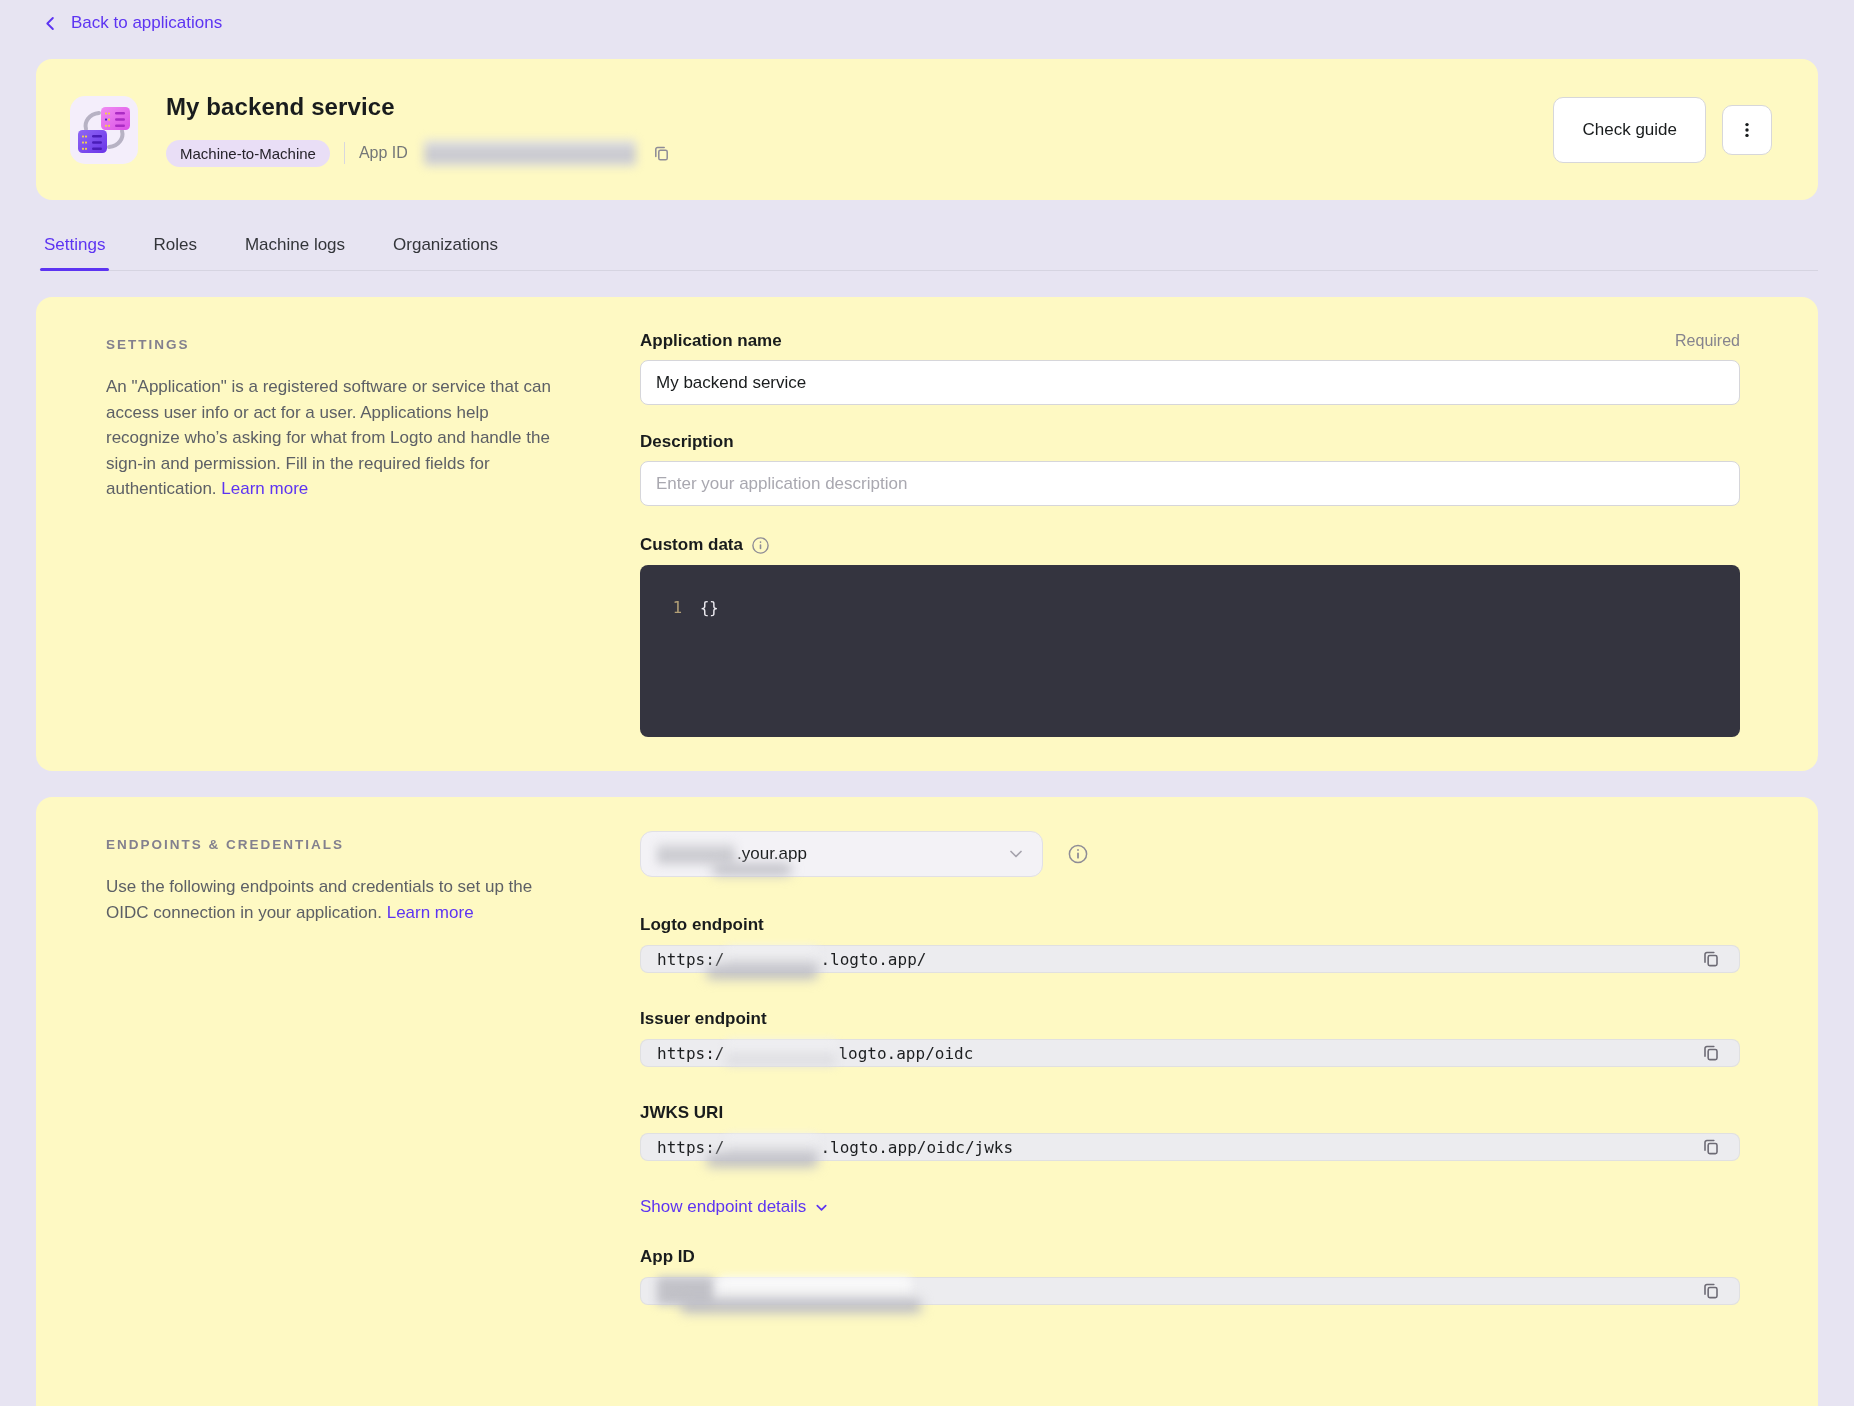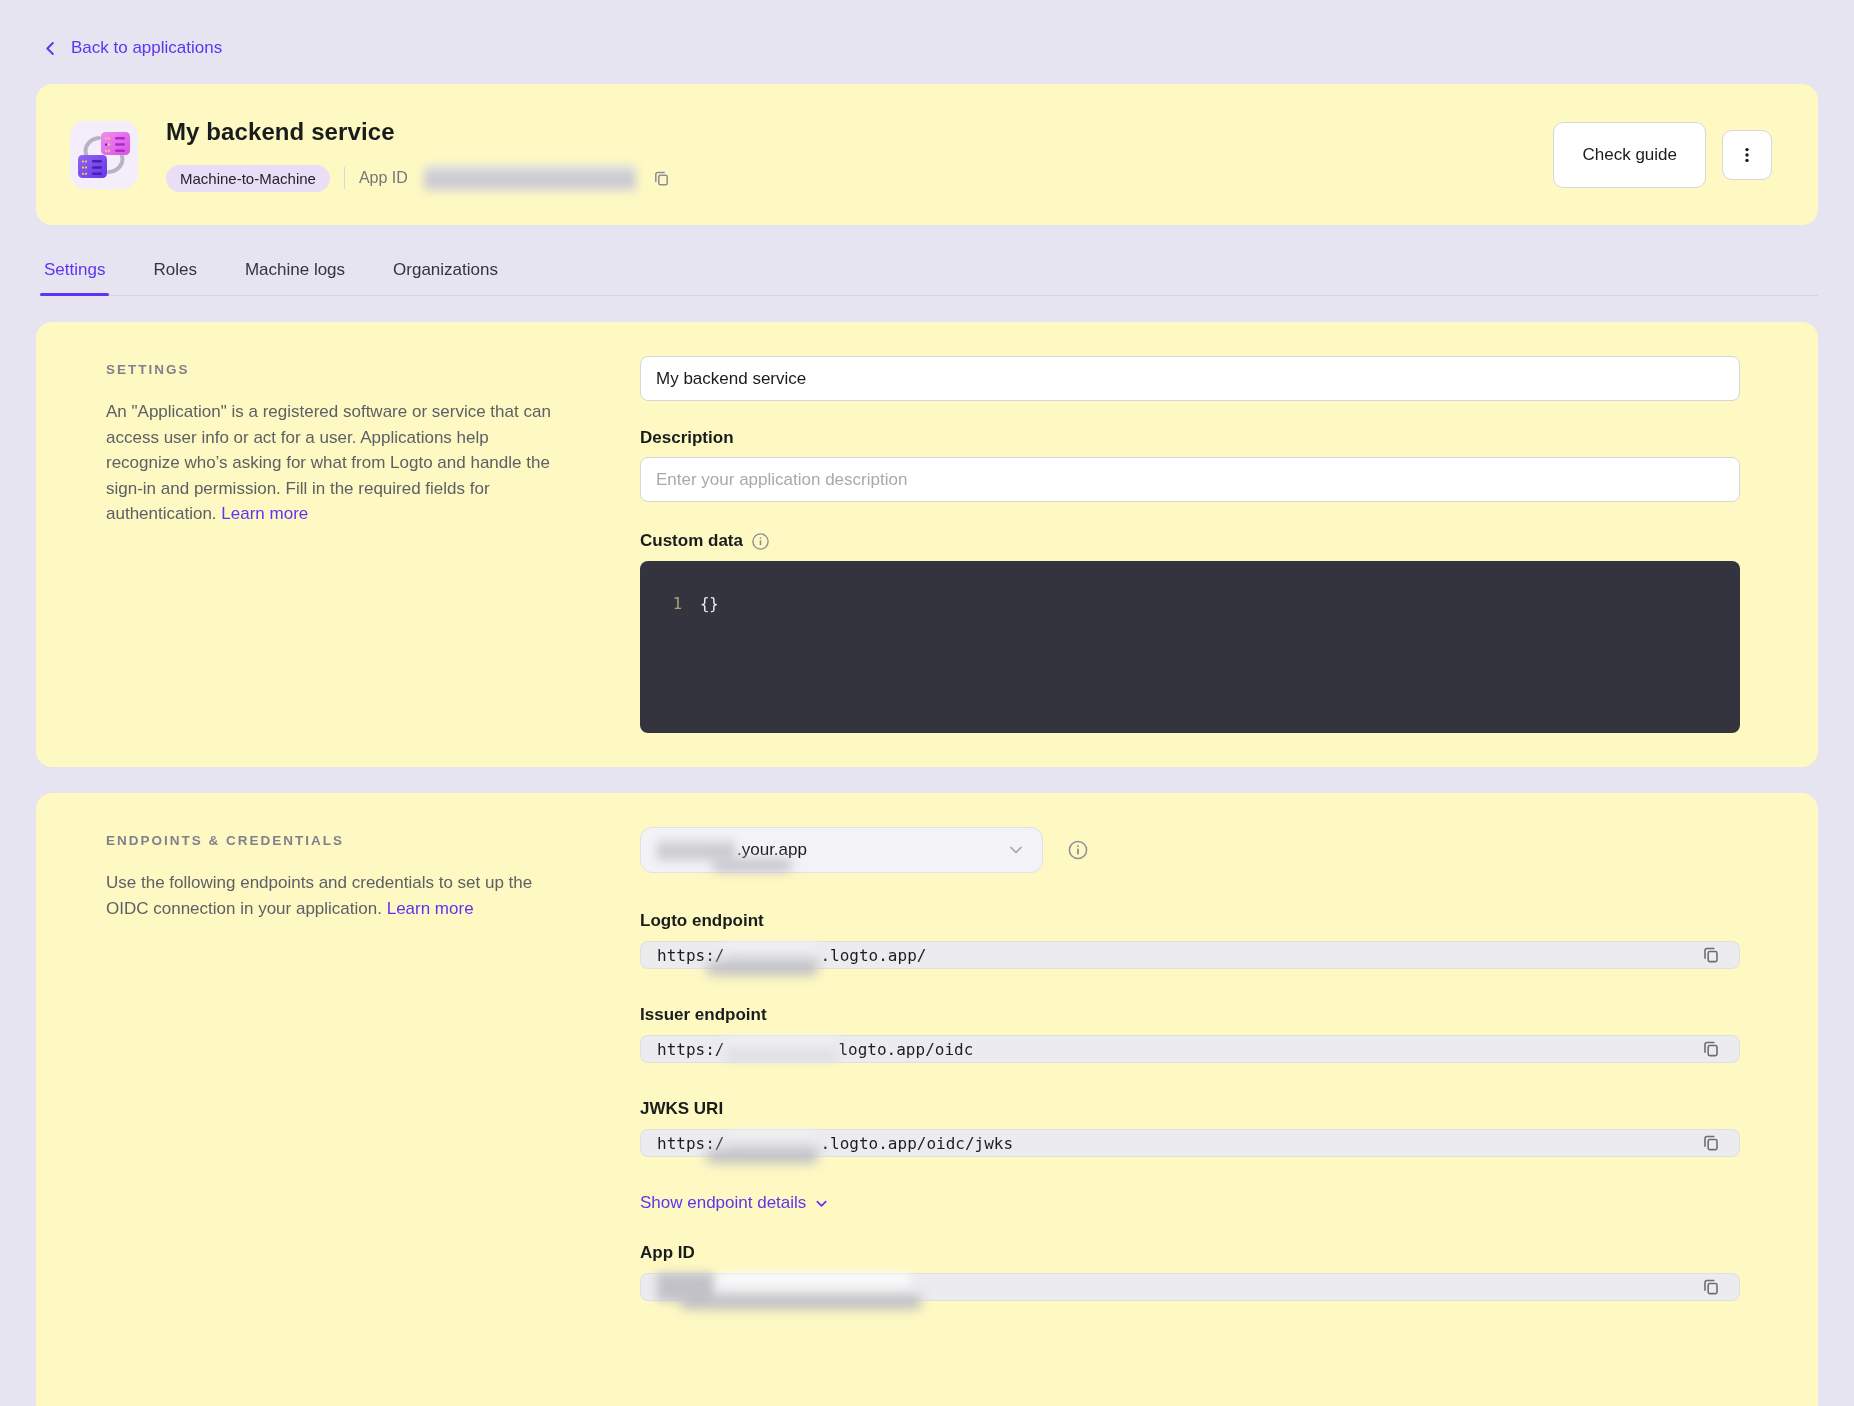--- a/index.html
+++ b/index.html
@@ -3,21 +3,21 @@
 <meta charset="utf-8">
 <style>
   * { margin:0; padding:0; box-sizing:border-box; }
   html,body { width:1854px; height:1406px; }
   body {
     background:#e7e4f2;
     font-family:"Liberation Sans", sans-serif;
     color:#191c1d;
     overflow:hidden;
   }
-  .page { width:1854px; height:1406px; padding:36px 36px 0; overflow:hidden; }
+  .page { width:1854px; height:1406px; padding:11px 36px 0; overflow:hidden; }
 
   
   .back-row { display:flex; align-items:center; gap:12px; margin:2px 0 26px 6px; color:#5d34f2; cursor:pointer; width:max-content; }
   .back-row svg { display:block; }
   .back-label { font-size:17px; font-weight:500; }
 
   
   .card { background:#fef9c3; border-radius:16px; }
   .header-card { height:141px; display:flex; align-items:center; padding:0 46px 0 34px; }
   .app-logo { width:68px; height:68px; flex:0 0 auto; }
@@ -181,20 +181,24 @@
   <div class="card section-card">
     <div class="col-left" style="padding-left:36px;">
       <div class="section-title">SETTINGS</div>
       <div class="section-desc">
         <span>An "Application" is a registered software or service that can access user info or act for a user. Applications help recognize who’s asking for what from Logto and handle the sign-in and permission. Fill in the required fields for authentication.</span>
         <a class="link">Learn more</a>
       </div>
     </div>
     <div class="col-right">
       <div class="form-row">
+        <div class="label-row">
+          <span class="field-label">Application name</span>
+          <span class="required-hint">Required</span>
+        </div>
         <input class="text-input" type="text" value="My backend service" style="">
       </div>
       <div class="form-row">
         <div class="label-row">
           <span class="field-label">Description</span>
         </div>
         <input class="text-input" type="text" placeholder="Enter your application description" style="">
       </div>
       <div style="margin-top:29px;">
         <div class="label-row">

